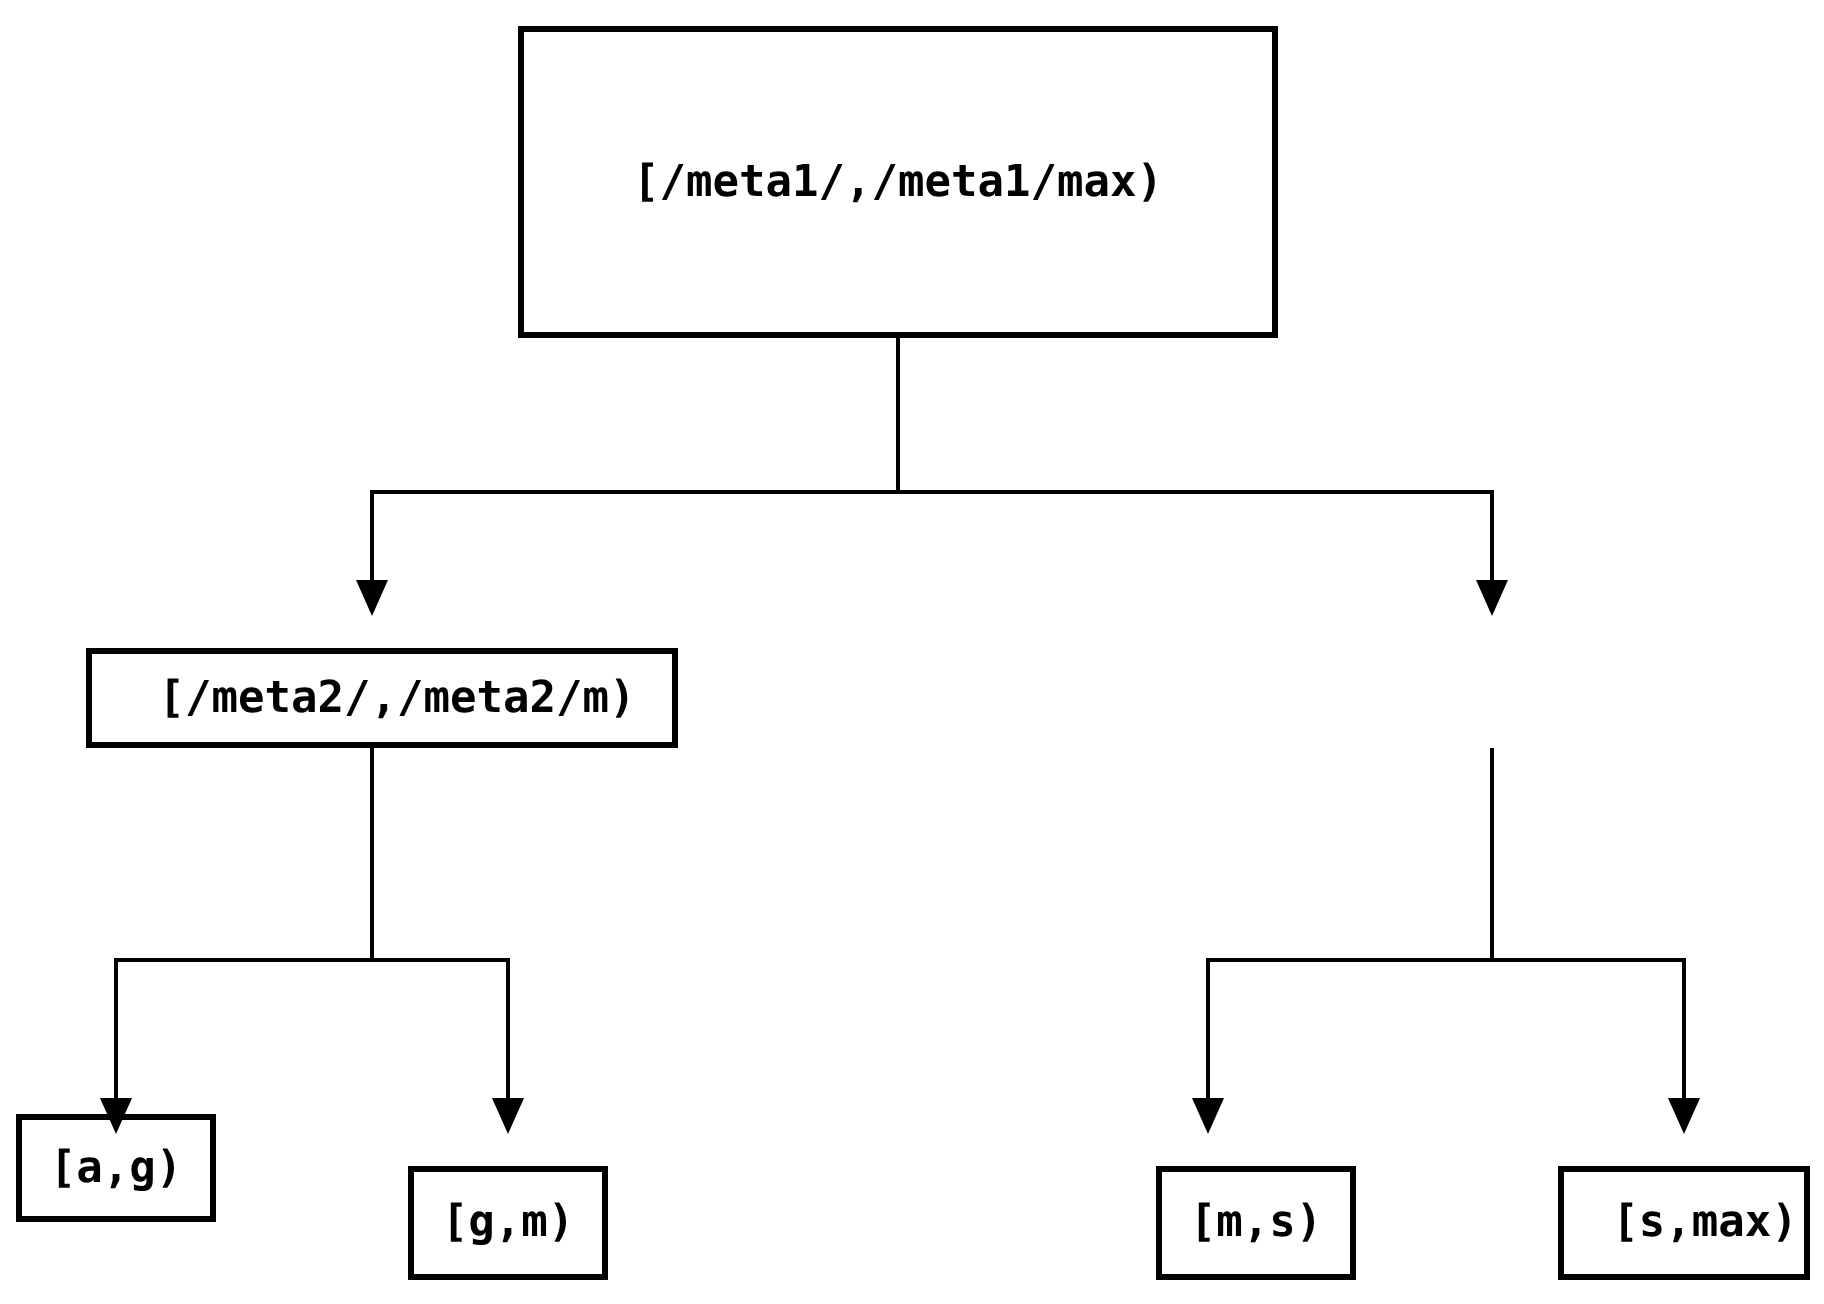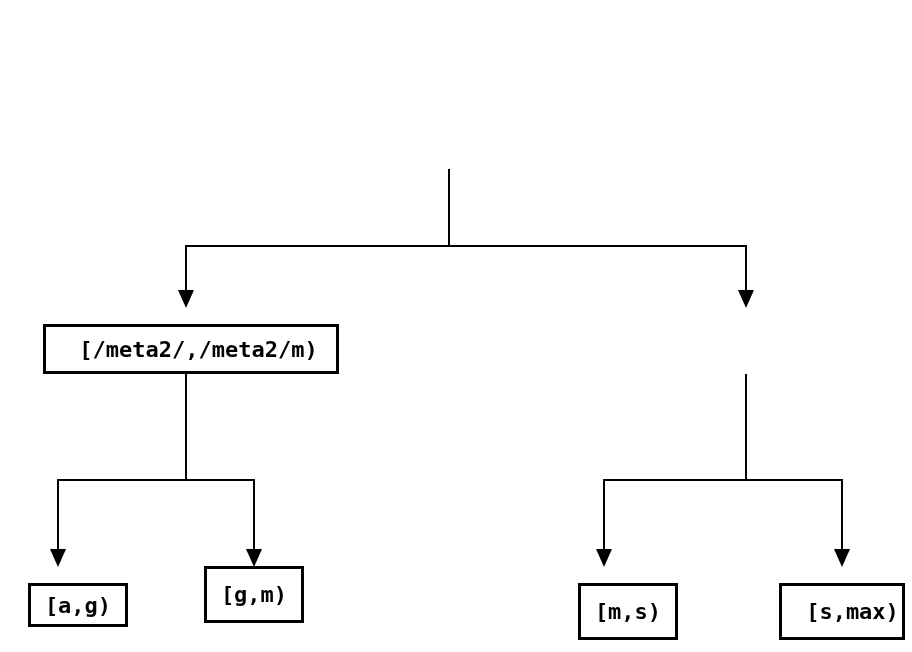--- a/index.html
+++ b/index.html
@@ -26,22 +26,22 @@
     align-items: center;
     justify-content: center;
     font-size: 22px;
     font-weight: bold;
     letter-spacing: 0;
     white-space: nowrap;
   }
   .node-root  { left: 259px; top: 13px;  width: 380px; height: 156px; }
   .node-l1a   { left: 43px;  top: 324px; width: 296px; height: 50px; padding-left: 15px; }
   .node-l1b   { left: 585px; top: 324px; width: 322px; height: 50px; }
-  .node-leaf1 { left: 8px;   top: 583px; width: 100px; height: 44px; margin-left: 20px; }
-  .node-leaf2 { left: 204px; top: 566px; width: 100px; height: 57px; }
+  .node-leaf1 { left: 8px;   top: 557px; width: 100px; height: 54px; }
+  .node-leaf2 { left: 204px; top: 583px; width: 100px; height: 57px; }
   .node-leaf3 { left: 554px; top: 583px; width: 100px; height: 57px; margin-left: 24px; }
   .node-leaf4 { left: 779px; top: 583px; width: 126px; height: 57px; padding-left: 21px; }
 
   .line {
     position: absolute;
     background: var(--line);
   }
   
   .stem-root { left: 448px; top: 169px; width: 2px; height: 77px; }
   .rail-1    { left: 185px; top: 245px; width: 562px; height: 2px; }
@@ -71,20 +71,21 @@
   .arrow-2l1 { left: 50px;  top: 549px; }
   .arrow-2l2 { left: 246px; top: 549px; }
   .arrow-2r1 { left: 596px; top: 549px; }
   .arrow-2r2 { left: 834px; top: 549px; }
 </style>
 </head>
 <body>
 
 <div class="canvas">
 
+  <div class="node node-root">[/meta1/,/meta1/max)</div>
 
   <div class="node node-l1a">[/meta2/,/meta2/m)</div>
 
 
   <div class="node node-leaf1">[a,g)</div>
 
   <div class="node node-leaf2">[g,m)</div>
 
   <div class="node node-leaf3">[m,s)</div>
 

